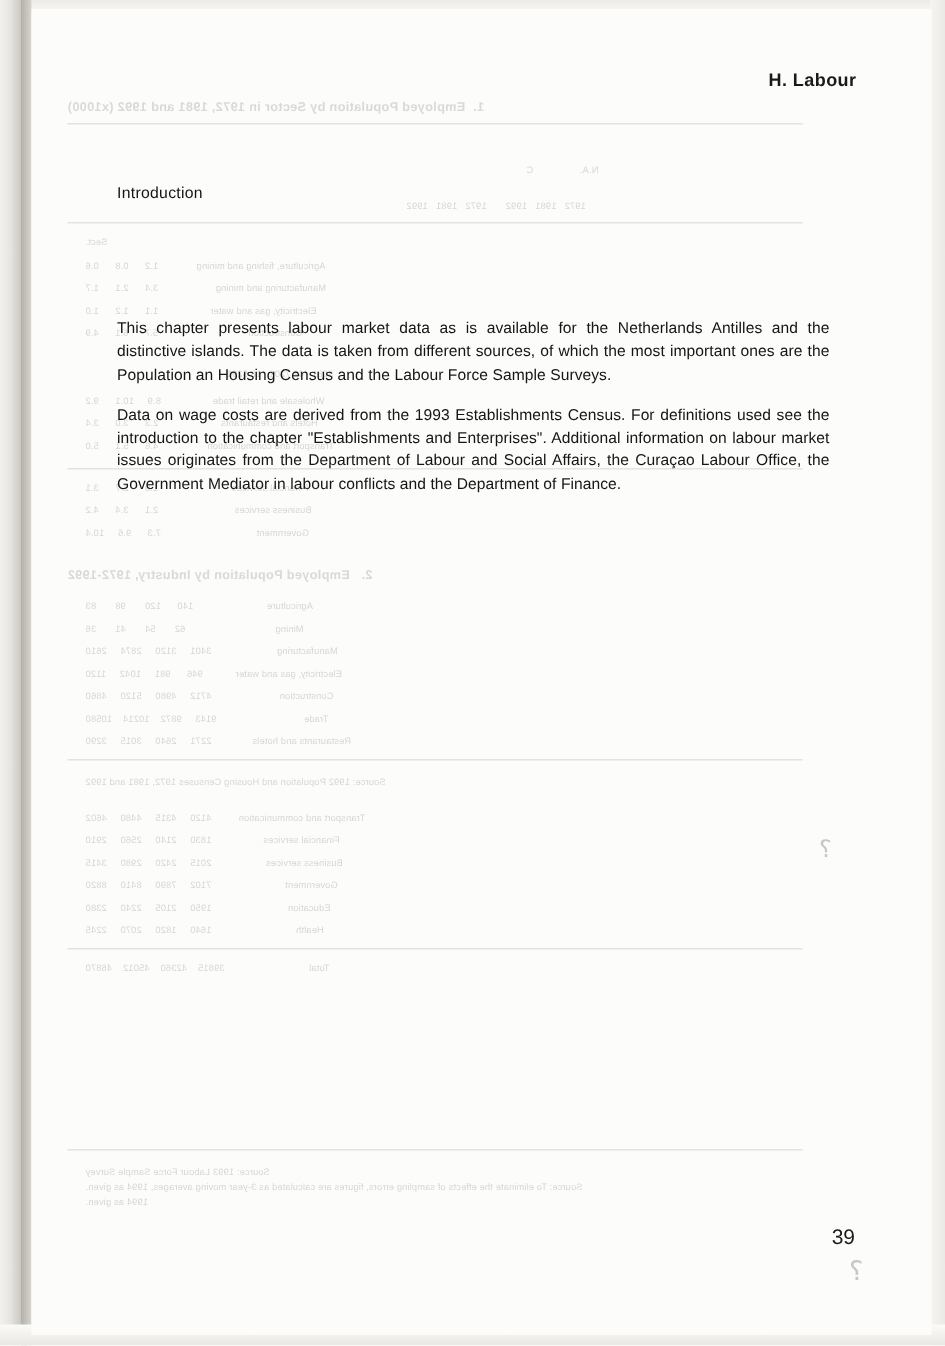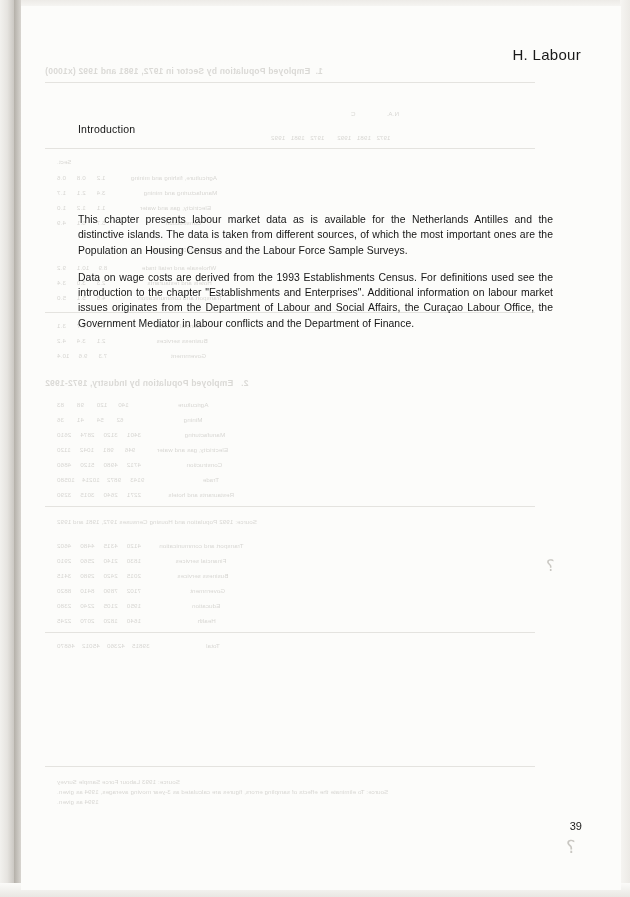--- a/index.html
+++ b/index.html
@@ -86,24 +86,24 @@
   }
   .bleed-block {
     position: absolute;
     pointer-events: none;
     user-select: none;
   }
 
   
   .chapter-label {
     position: absolute;
-    right: 40px;
+    right: 50px;
     top: 40px;
-    font-size: 15px;
-    font-weight: normal;
+    font-size: 12px;
+    font-weight: bold;
     color: #1a1a1a;
     letter-spacing: 0.3px;
   }
   .section-heading {
     position: absolute;
     left: 57px;
     top: 117px;
     font-size: 10.5px;
     font-weight: normal;
     color: #141414;
@@ -122,23 +122,23 @@
     margin-top: 21px;
   }
   .body-copy p {
     margin: 0 0 12px 0;
   }
   .body-copy p.tight {
     margin-bottom: 0;
   }
   .page-number {
     position: absolute;
-    right: 39px;
+    right: 51px;
     bottom: 58px;
-    font-size: 11px;
+    font-size: 14px;
     color: #1a1a1a;
   }
   .smudge {
     position: absolute;
     pointer-events: none;
     user-select: none;
     color: #c9c7c2;
   }
 </style>
 </head>

